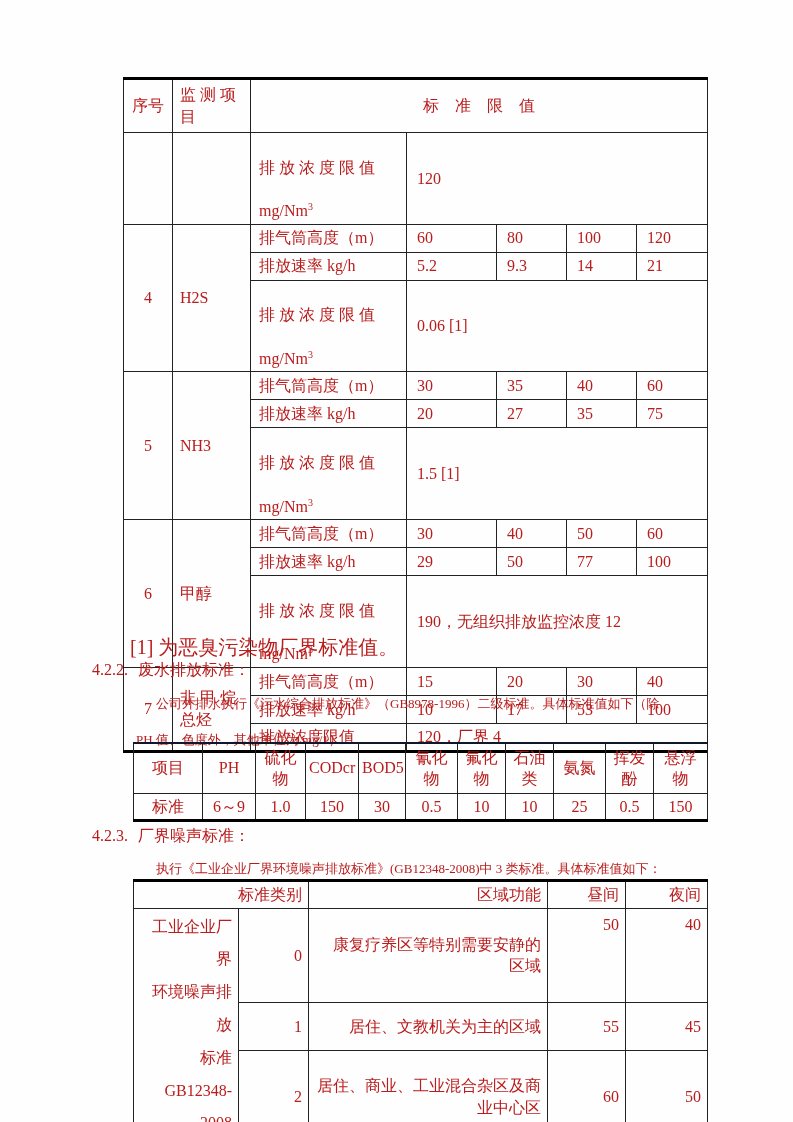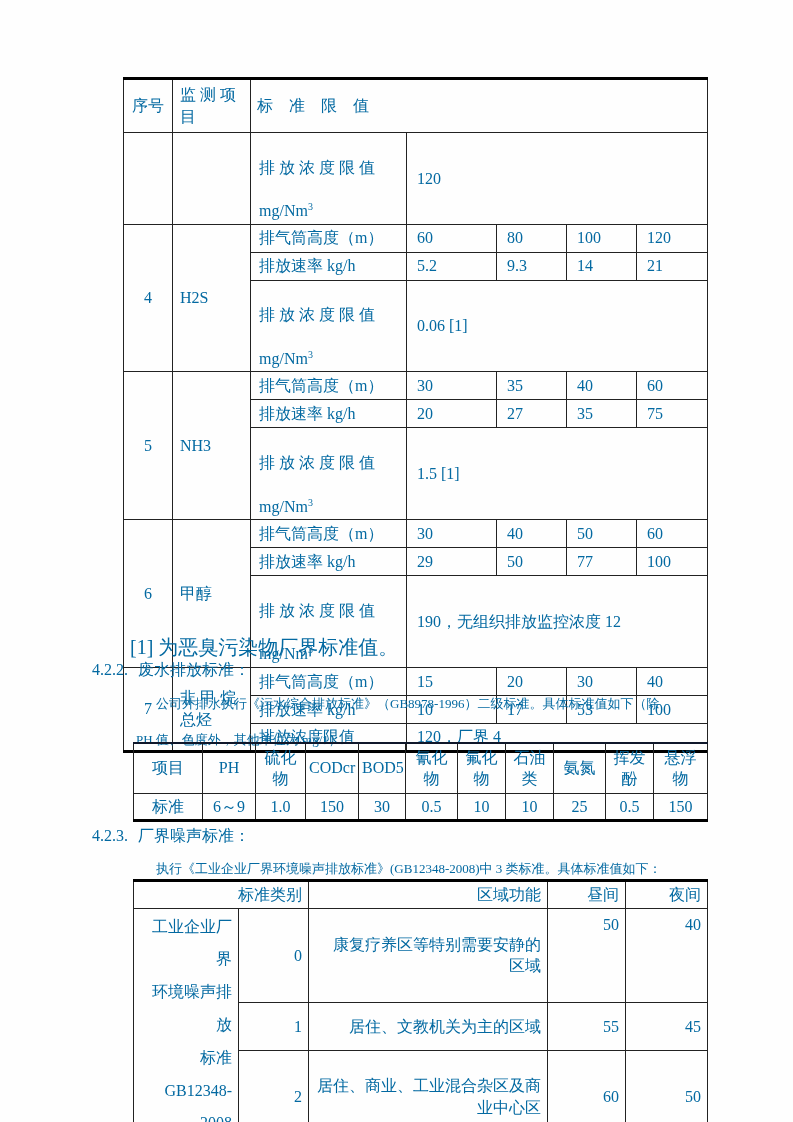--- a/index.html
+++ b/index.html
@@ -2,21 +2,21 @@
 <html><head>
 <meta charset="utf-8">
 <style>
   html,body{margin:0;padding:0;background:#e8e8e8;}
   .page{
     position:relative;
     width:793px;height:1122px;
     margin:0 auto;
     background:#fefefe;
     font-family:"Liberation Serif","DejaVu Serif",serif;
-    color:#0369a1;
+    color:#b91c1c;
     overflow:hidden;
   }
   table{border-collapse:collapse;table-layout:fixed;}
   td{
     border:1px solid #222;
     font-size:16px;
     line-height:1.35;
     padding:2px 6px;
     vertical-align:middle;
     white-space:pre-line;
@@ -25,21 +25,21 @@
   
   #gas-table{
     position:absolute;left:123px;top:77px;width:584px;
     border-top:3px solid #000;border-bottom:3px solid #000;
   }
   #gas-table .r-hdr{height:54px;}
   #gas-table .r-conc{height:53px;}
   #gas-table .r-line{height:28px;}
   #gas-table .c-no{text-align:center;}
   #gas-table .c-name{text-align:left;padding-left:7px;}
-  #gas-table .c-hdr-limit{text-align:left;}
+  #gas-table .c-hdr-limit{text-align:center;}
   #gas-table .c-label{text-align:left;padding-left:8px;}
   #gas-table .c-val{text-align:left;padding-left:10px;margin-top:48px;}
   #gas-table sup{font-size:10px;vertical-align:super;}
   
   #water-table{
     position:absolute;left:133px;top:742px;width:574px;
     border-top:2px solid #0f172a;border-bottom:3px solid #000;
   }
   #water-table td{text-align:center;padding:2px 3px;}
   #water-table .w-hdr{height:50px;}

